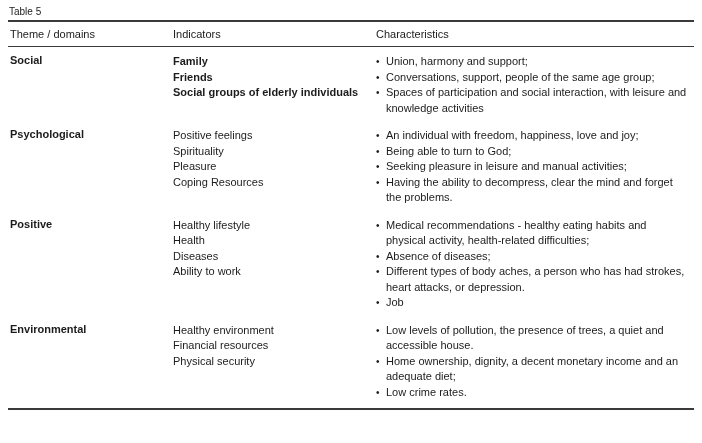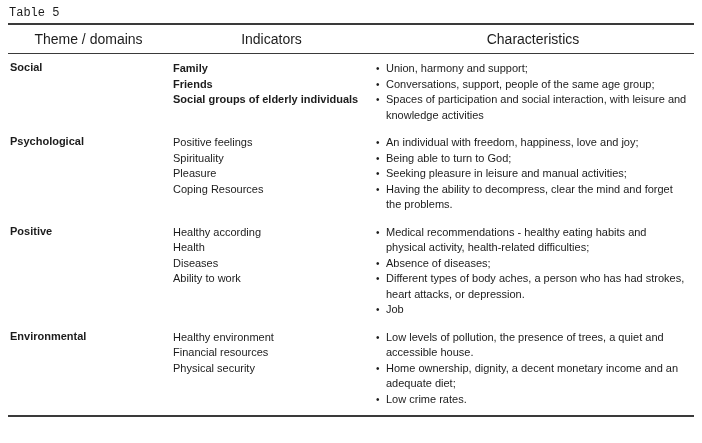--- a/index.html
+++ b/index.html
@@ -10,42 +10,41 @@
     -webkit-font-smoothing: antialiased;
   }
   .page {
     width: 702px;
     height: 443px;
     background: #fff;
     padding: 4px 8px 0 8px;
     overflow: hidden;
   }
   .table-label {
-    font-size: 12px;
+    font-size: 10px;
     margin: 2px 0 3px 1px;
-    font-family: Liberation Mono, monospace;
   }
   .table-caption {
     font-size: 11px;
     font-style: italic;
     margin: 0 0 10px 1px;
   }
   table.qol {
     width: 100%;
     border-collapse: collapse;
     font-size: 11px;
     table-layout: fixed;
   }
   table.qol col.c1 { width: 163px; }
   table.qol col.c2 { width: 203px; }
   table.qol col.c3 { width: auto; }
   thead th {
-    text-align: center;
+    text-align: left;
     font-weight: normal;
-    font-size: 14px;
+    font-size: 11px;
     padding: 6px 4px 6px 2px;
     border-top: 2px solid #3a3a3a;
     border-bottom: 1px solid #3a3a3a;
   }
   tbody td {
     vertical-align: top;
     padding: 7px 6px 5px 2px;
   }
   tbody tr:last-child td { padding-bottom: 8px; margin-top: 12px; }
   .bottom-rule {
@@ -130,21 +129,21 @@
             </div>
             <div class="char-line">
               <span class="char-bullet">•</span>
               <span class="char-text">Having the ability to decompress, clear the mind and forget the problems.</span>
             </div>
           </td>
         </tr>
         <tr>
           <td class="theme-cell">Positive</td>
           <td class="indicators-cell">
-            <div class="indicator-line">Healthy according</div>
+            <div class="indicator-line">Healthy lifestyle</div>
             <div class="indicator-line">Health</div>
             <div class="indicator-line">Diseases</div>
             <div class="indicator-line">Ability to work</div>
           </td>
           <td>
             <div class="char-line">
               <span class="char-bullet">•</span>
               <span class="char-text">Medical recommendations - healthy eating habits and physical activity, health-related difficulties;</span>
             </div>
             <div class="char-line">

